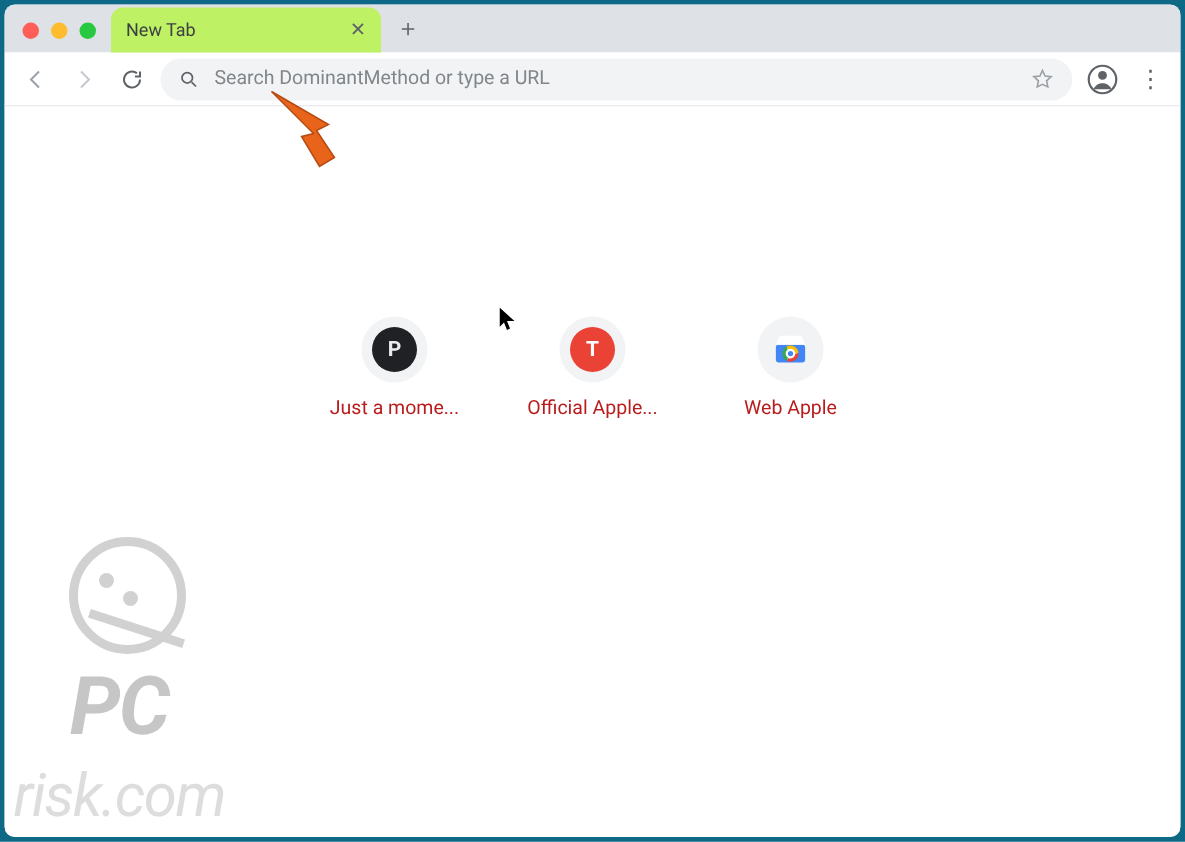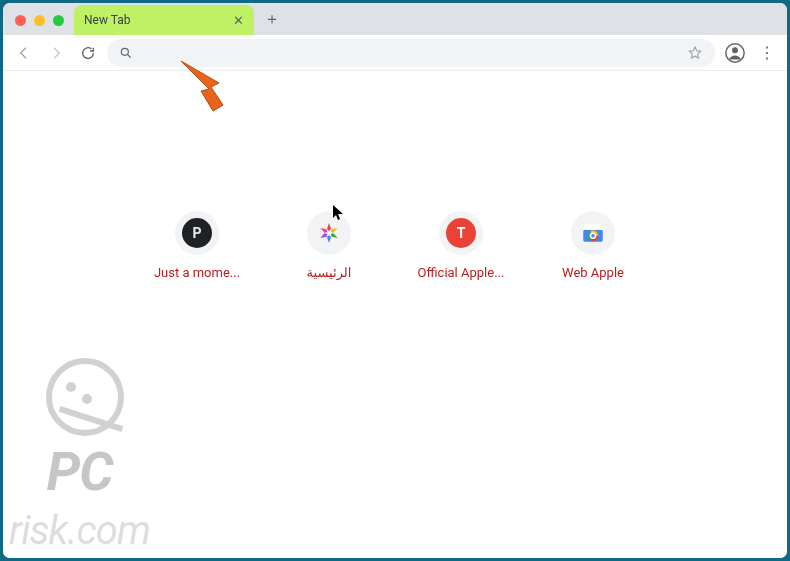--- a/index.html
+++ b/index.html
@@ -87,20 +87,21 @@
           <path fill="none" stroke="#5f6368" stroke-width="2" d="M20 12a8 8 0 1 1-3-6.2M20 4v5h-5"></path>
         </svg>
     </div>
     <div class="omnibox">
       <span class="srch">
         <svg width="14" height="14" viewBox="0 0 24 24">
             <circle cx="10" cy="10" r="6" fill="none" stroke="#5f6368" stroke-width="2"></circle>
             <line x1="15" y1="15" x2="20" y2="20" stroke="#5f6368" stroke-width="2"></line>
           </svg>
       </span>
+      <span>Search DominantMethod or type a URL</span>
       <span class="star">
         <svg width="16" height="16" viewBox="0 0 24 24">
             <path fill="none" stroke="#9aa0a6" stroke-width="1.6" d="M12 3l2.6 5.6 6 .6-4.5 4.2 1.2 6L12 16.8 6.7 19.4l1.2-6L3.4 9.2l6-.6z"></path>
           </svg>
       </span>
     </div>
     <div class="acct">
       <svg width="22" height="22" viewBox="0 0 24 24">
           <circle cx="12" cy="12" r="10" fill="none" stroke="#5f6368" stroke-width="1.6"></circle>
           <circle cx="12" cy="9" r="3.2" fill="#5f6368"></circle>
@@ -115,36 +116,20 @@
     <div class="shortcuts">
 
       <div class="tile">
         <div class="iconwrap">
           <div class="badge-dark">P</div>
         </div>
         <div class="tilelabel">Just a mome...</div>
       </div>
 
 
-      <div class="tile">
-        <div class="iconwrap">
-          <svg width="24" height="24" viewBox="0 0 24 24">
-            <g transform="translate(12 12)">
-              <circle r="3" fill="#fff"></circle>
-              <path d="M0-10 2-4 0-2-2-4Z" fill="#ea4335"></path>
-              <path d="M0-10 2-4 0-2-2-4Z" fill="#fbbc04" transform="rotate(60)"></path>
-              <path d="M0-10 2-4 0-2-2-4Z" fill="#34a853" transform="rotate(120)"></path>
-              <path d="M0-10 2-4 0-2-2-4Z" fill="#4285f4" transform="rotate(180)"></path>
-              <path d="M0-10 2-4 0-2-2-4Z" fill="#a142f4" transform="rotate(240)"></path>
-              <path d="M0-10 2-4 0-2-2-4Z" fill="#f439a0" transform="rotate(300)"></path>
-            </g>
-          </svg>
-        </div>
-        <div class="tilelabel">الرئيسية</div>
-      </div>
 
       <div class="tile">
         <div class="iconwrap">
           <div class="badge-red">T</div>
         </div>
         <div class="tilelabel">Official Apple...</div>
       </div>
 
       <div class="tile">
         <div class="iconwrap">

